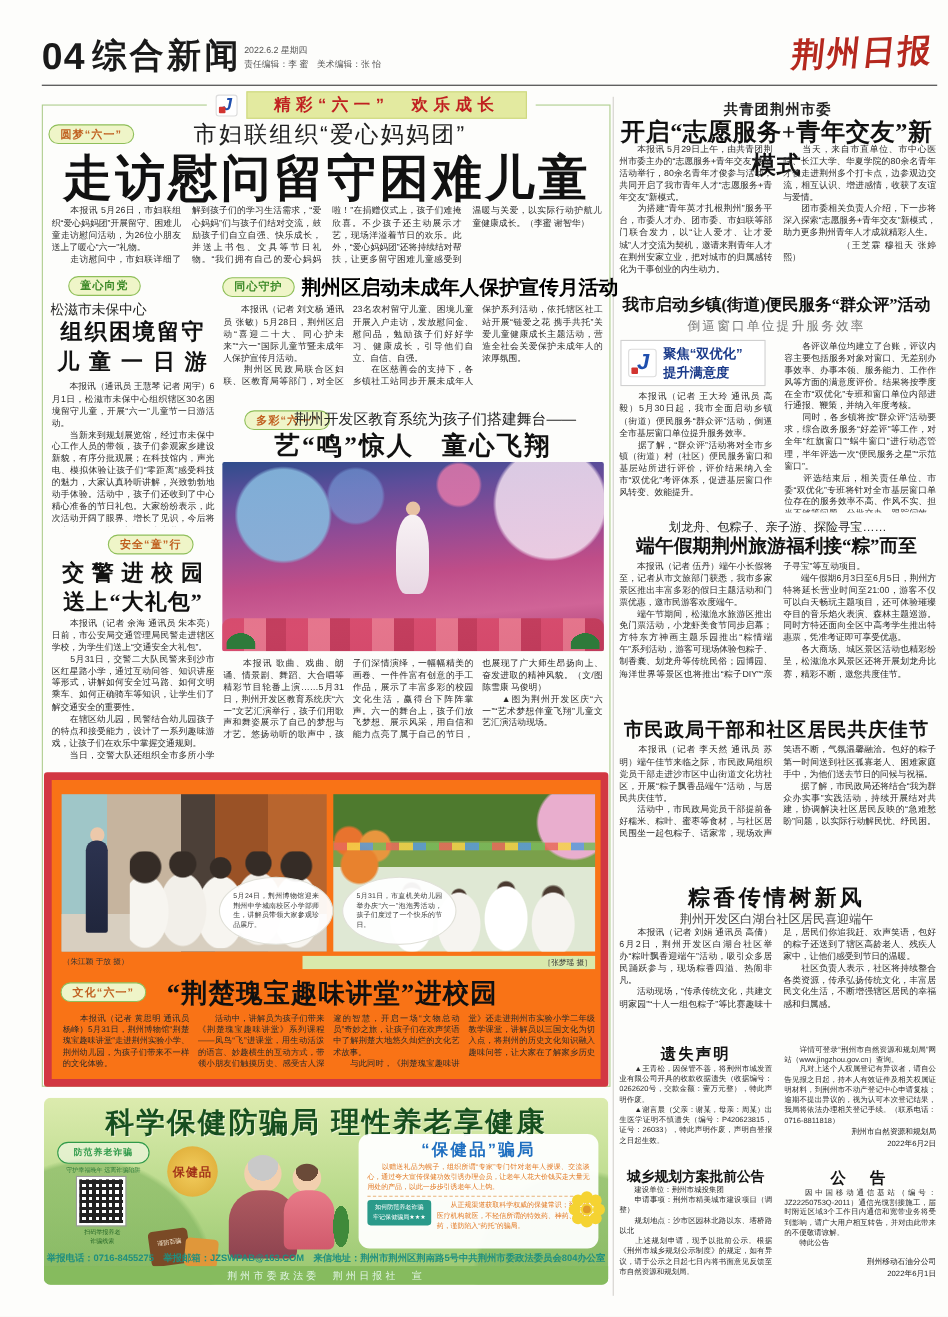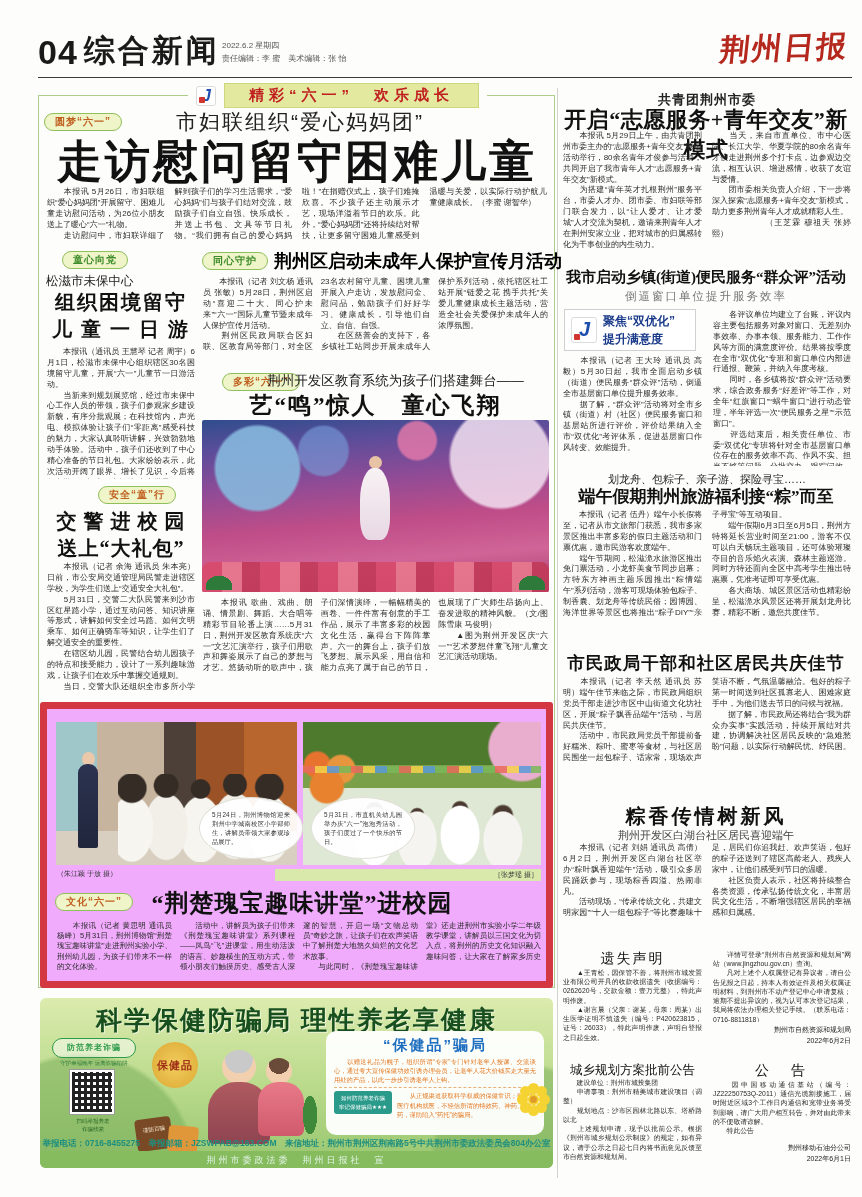--- a/index.html
+++ b/index.html
@@ -65,21 +65,21 @@
       linear-gradient(175deg,#2f4d8c 0%,#5c4d9a 16%,#8f4b96 36%,#bf4d88 58%,#d06497 78%,#a63d6e 100%); }
   .perf-center { position:absolute; left:158px; top:48px; width:30px; height:72px; background:linear-gradient(#f8f2f4,#e8d8e4); border-radius:45% 45% 30% 30%; }
   .perf-head { position:absolute; left:167px; top:36px; width:13px; height:13px; background:#e8c2a4; border-radius:50%; }
   .perf-row { position:absolute; left:0; bottom:0; width:100%; height:30px; border-radius:8px 8px 0 0;
     background:repeating-linear-gradient(90deg,#d84a6a 0 20px,#e8788c 20px 40px,#c23a58 40px 58px); opacity:.9; }
   .plant-l { position:absolute; left:4px; bottom:2px; width:26px; height:20px; background:radial-gradient(circle at 50% 100%, #2e7a3a 0 60%, transparent 61%); }
   .plant-r { position:absolute; right:4px; bottom:2px; width:26px; height:20px; background:radial-gradient(circle at 50% 100%, #2e7a3a 0 60%, transparent 61%); }
   #mc-body2 { left:203px; top:598px; width:345px; height:94px; column-count:3; column-gap:8px; }
 
   
-  #redbox { left:40px; top:702px; width:513px; height:286px; border:7px solid #d23742; border-radius:3px; background:#f0abfc; }
+  #redbox { left:40px; top:702px; width:513px; height:286px; border:7px solid #d23742; border-radius:3px; background:#f97316; }
   #rb-photo-left { position:absolute; left:9px; top:13px; width:241px; height:143px; overflow:hidden;
     background:linear-gradient(transparent 0 76%, #d8cfc0 76% 100%),
       linear-gradient(90deg,#9fc6c8 0 17%,#c6b49e 17% 45%,#4c4038 45% 58%,#9a5226 58% 78%,#b8652e 78% 100%); }
   .guide { position:absolute; left:22px; top:42px; width:20px; height:84px; border-radius:9px 9px 2px 2px;
     background:linear-gradient(#2c3350,#20263c); }
   .guide-head { position:absolute; left:26px; top:30px; width:13px; height:14px; background:#ecc8aa; border-radius:50%; }
   .kids-row { position:absolute; left:62px; top:52px; width:172px; height:88px;
     background:
       radial-gradient(circle at 8% 16%, #352c26 0 8%, transparent 9%),
       radial-gradient(circle at 28% 13%, #352c26 0 8%, transparent 9%),
@@ -171,21 +171,21 @@
   #rc2-body-c1 { left:563px; top:356px; width:139px; height:110px; }
   #rc2-body-c2 { left:713px; top:310px; width:138px; height:156px; }
   #rc3-kicker { left:562px; top:472px; width:290px; font-size:11px; color:#222; }
   #rc3-title { left:560px; top:485px; width:292px; font-size:17px; }
   #rc3-body { left:563px; top:510px; width:288px; height:134px; column-count:2; column-gap:10px; }
   #rc4-title { left:560px; top:651px; width:292px; font-size:17.5px; letter-spacing:1px; }
   #rc4-body { left:563px; top:677px; width:288px; height:120px; column-count:2; column-gap:10px; }
   #rc5-title { left:560px; top:803px; width:292px; font-size:20px; letter-spacing:3px; }
   #rc5-sub { left:562px; top:828px; width:288px; font-size:11px; color:#444; }
   #rc5-body { left:563px; top:843px; width:288px; height:100px; column-count:2; column-gap:10px; }
-  .notice-title { font-weight:normal; color:#111; text-align:center; }
+  .notice-title { font-weight:bold; color:#111; text-align:center; }
   #n1-title { left:563px; top:950px; width:139px; font-size:14px; letter-spacing:2px; }
   #n1-body { left:563px; top:968px; width:139px; height:90px; font-size:6.8px; }
   #n2-title { left:563px; top:1062px; width:139px; font-size:12.5px; }
   #n2-body { left:563px; top:1078px; width:139px; height:100px; font-size:6.8px; }
   #n3-body { left:713px; top:950px; width:138px; height:72px; font-size:6.8px; }
   #n3-sign { left:713px; top:1024px; width:138px; font-size:7px; text-align:right; color:#222; line-height:1.6; white-space:pre-line; }
   #n4-title { left:713px; top:1062px; width:138px; font-size:14px; letter-spacing:4px; }
   #n4-body { left:713px; top:1080px; width:138px; height:62px; font-size:6.8px; }
   #n4-sign { left:713px; top:1142px; width:138px; font-size:7px; text-align:right; color:#222; line-height:1.6; white-space:pre-line; }
 </style>

